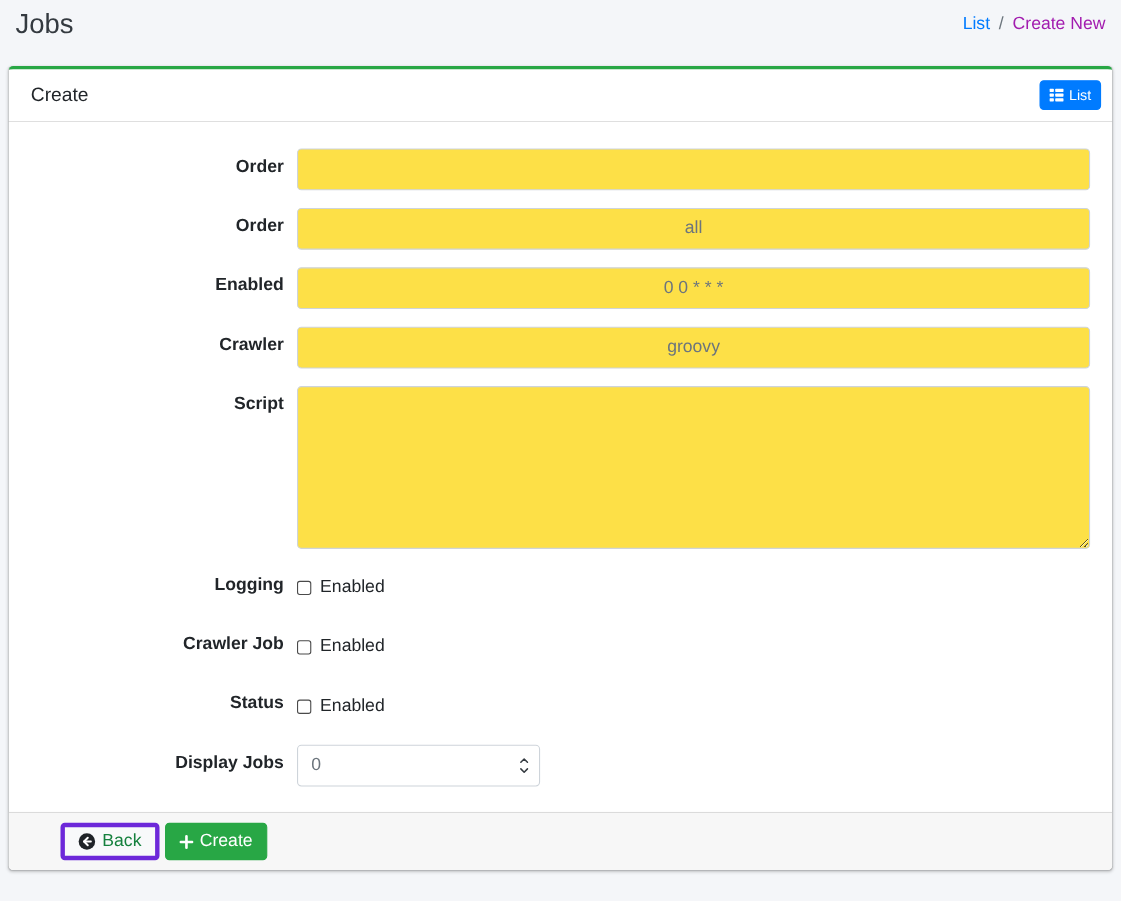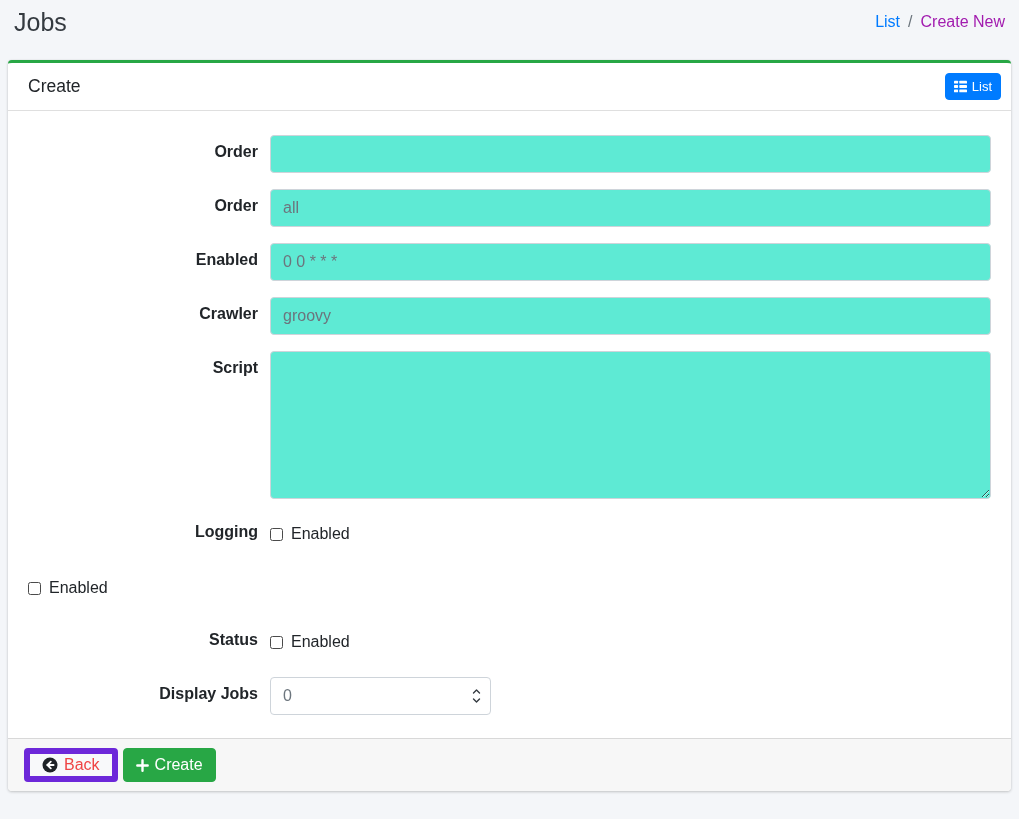--- a/index.html
+++ b/index.html
@@ -56,22 +56,23 @@
   .label-col {
     width: 242px; flex: none;
     padding: 8px 12px 0 0;
     text-align: right; font-weight: 700; font-size: 16px; color: #212529;
   }
   .control-col { flex: 1; min-width: 0; }
   .text-input {
     display: block; width: 100%; height: 38px;
     padding: 6px 12px;
     font-family: "Liberation Sans", sans-serif; font-size: 16px; color: #6c757d;
-    background: #5eead4; border: 1px solid #ced4da; border-radius: 4px;
+    background: #fde047; border: 1px solid #ced4da; border-radius: 4px;
     outline: none;
+    text-align: center;
   }
   textarea.text-input { height: 148px; resize: both; line-height: 1.5; }
 
   .check-control {
     min-height: 38px; display: flex; align-items: center; gap: 8px;
   }
   .checkbox {
     width: 13px; height: 13px; flex: none;
     border: 1.5px solid #4a4a4a; border-radius: 2.5px; background: #fff;
     cursor: pointer;
@@ -98,21 +99,21 @@
     border-radius: 0 0 4px 4px;
     padding: 9px 16px;
     display: flex; gap: 5px;
   }
   .btn {
     display: inline-flex; align-items: center; gap: 6px;
     height: 34px; padding: 4px 12px; border-radius: 4px;
     font-family: "Liberation Sans", sans-serif; font-size: 16px; line-height: 1.5;
     cursor: pointer;
   }
-  .btn-back { background: #f8f9fa; border: 6px solid #6d28d9; color: #ef4444; }
+  .btn-back { background: #f8f9fa; border: 4px solid #6d28d9; color: #15803d; margin-left: 31px; }
   .btn-create { background: #28a745; border: 1px solid #28a745; color: #fff; }
   .icon { display: inline-flex; align-items: center; }
 </style>
 </head>
 <body>
 
 <div class="content-header">
   <h1 class="page-title">Jobs</h1>
   <div class="breadcrumb">
     <a>List</a>
@@ -181,20 +182,21 @@
 
     <div class="form-row">
       <label class="label-col">Logging</label>
       <div class="control-col check-control">
         <span class="checkbox"></span>
         <span class="check-label">Enabled</span>
       </div>
     </div>
 
     <div class="form-row">
+      <label class="label-col">Crawler Job</label>
       <div class="control-col check-control">
         <span class="checkbox"></span>
         <span class="check-label">Enabled</span>
       </div>
     </div>
 
     <div class="form-row">
       <label class="label-col">Status</label>
       <div class="control-col check-control">
         <span class="checkbox"></span>

